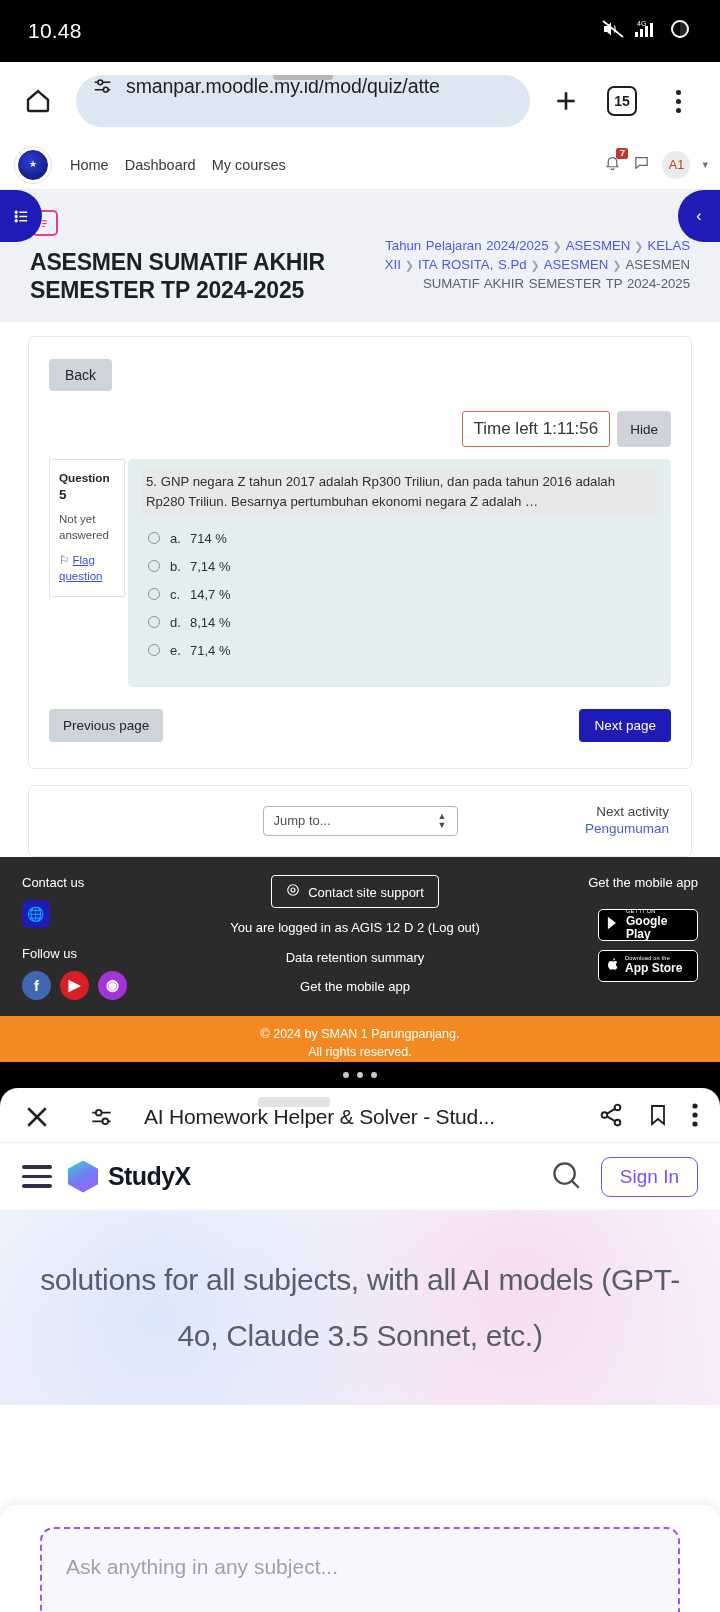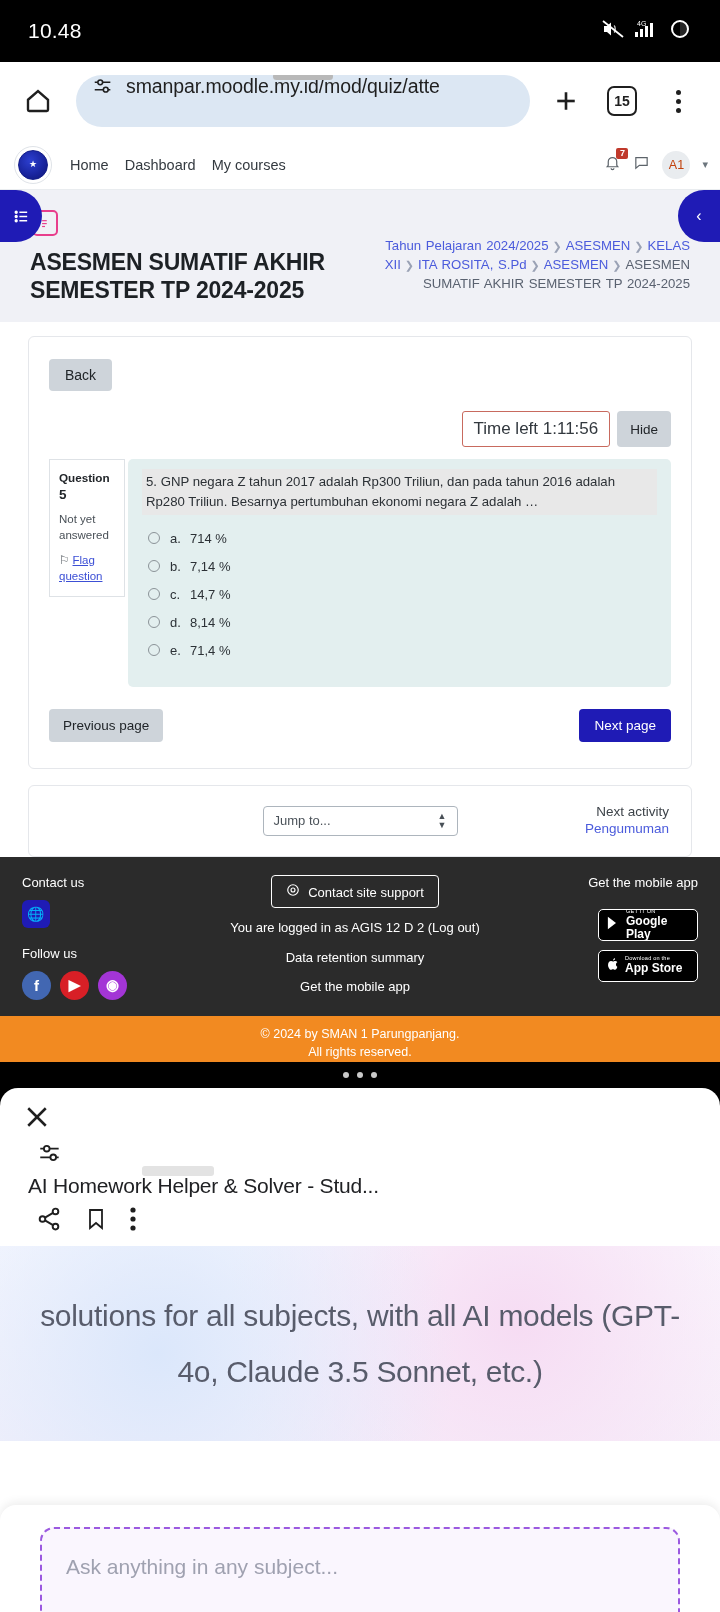--- a/index.html
+++ b/index.html
@@ -212,21 +212,21 @@
 
   
   .sheet-gap { height:26px; background:#000; display:flex; align-items:center; justify-content:center; gap:8px; }
   .sheet-gap i { width:6px;height:6px;border-radius:50%;background:#c9c9c9;display:block; }
 
   
   .sheet {
     background:#fff; border-top-left-radius:18px; border-top-right-radius:18px;
     height:562px; overflow:hidden; position:relative;
   }
-  .cct-bar { display:flex; align-items:flex-start; padding: 14px 22px 10px 22px; gap:8px;flex-direction:column; }
+  .cct-bar { display:flex; align-items:center; padding: 14px 22px 10px 22px; gap:8px; }
   .cct-close { width:44px; display:flex; align-items:center; }
   .cct-info { width:56px; display:flex; align-items:center; justify-content:center;}
   .cct-titles { flex:1; padding-left:6px; position:relative;}
   .cct-title { font-size:21px; color:#202124; white-space:nowrap; overflow:hidden; letter-spacing:-0.2px;}
   .cct-url { font-size:13.5px; color:#5f6368; margin-top:3px; }
   .cct-grab { position:absolute; top:-8px; left:120px; width:72px;height:10px;background:#e3e3e3;border-radius:3px;}
   .cct-actions { display:flex; align-items:center; gap:22px; padding-left:14px;}
 
   .sx-header {
     border-top:1px solid #eceef1;
@@ -581,20 +581,40 @@
         <span>
           <svg width="6" height="26" viewBox="0 0 6 26">
               <circle cx="3" cy="4" r="2.6" fill="#1f1f1f"></circle>
               <circle cx="3" cy="13" r="2.6" fill="#1f1f1f"></circle>
               <circle cx="3" cy="22" r="2.6" fill="#1f1f1f"></circle>
             </svg>
         </span>
       </div>
     </div>
 
+    <div class="sx-header">
+      <div class="sx-burger">
+          <i></i>
+          <i></i>
+          <i></i>
+        </div>
+      <div class="sx-brand">
+        <div class="sx-logo"></div>
+        <div class="sx-name">StudyX</div>
+      </div>
+      <div class="sx-right">
+        <span>
+          <svg width="34" height="34" viewBox="0 0 24 24" fill="none" stroke="#4a4a52" stroke-width="1.6">
+              <circle cx="11" cy="11" r="7.2"></circle>
+              <line x1="16.3" y1="16.3" x2="21" y2="21"></line>
+            </svg>
+        </span>
+        <button class="sx-signin">Sign In</button>
+      </div>
+    </div>
 
     <div class="sx-hero">
       <p>solutions for all subjects, with all AI models (GPT-4o, Claude 3.5 Sonnet, etc.)</p>
     </div>
 
     <div class="sx-card">
       <div class="sx-ask">Ask anything in any subject...</div>
     </div>
 
   </div>

